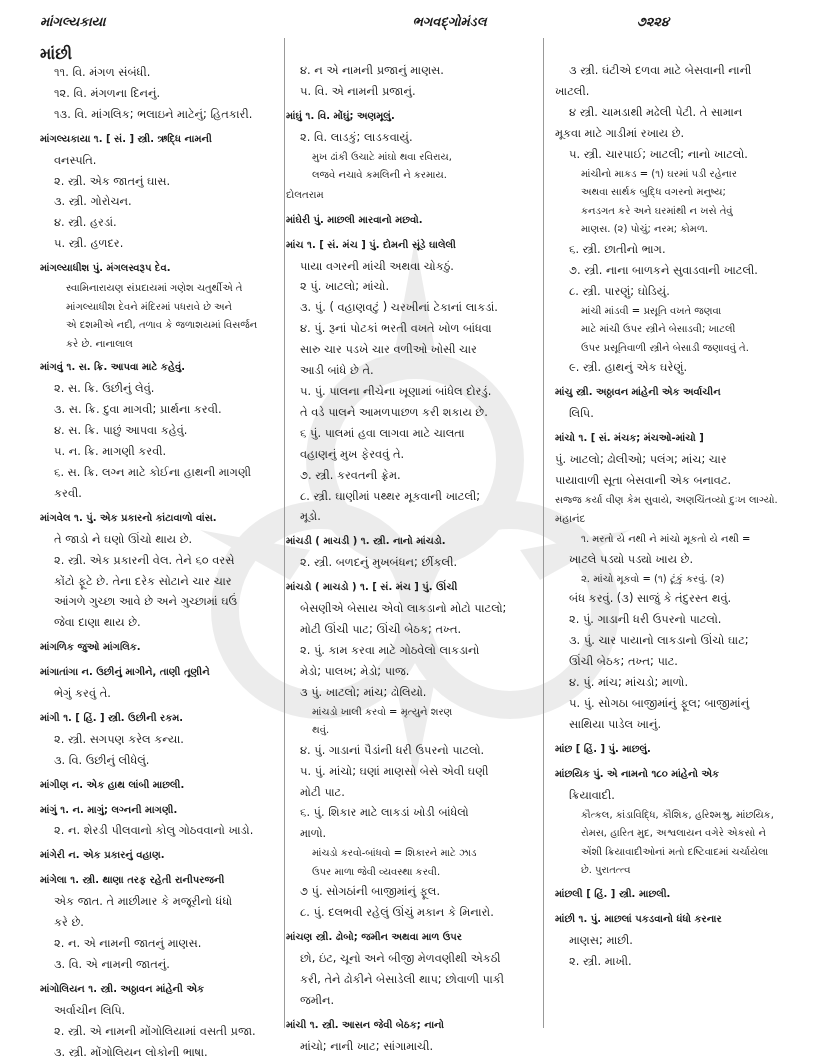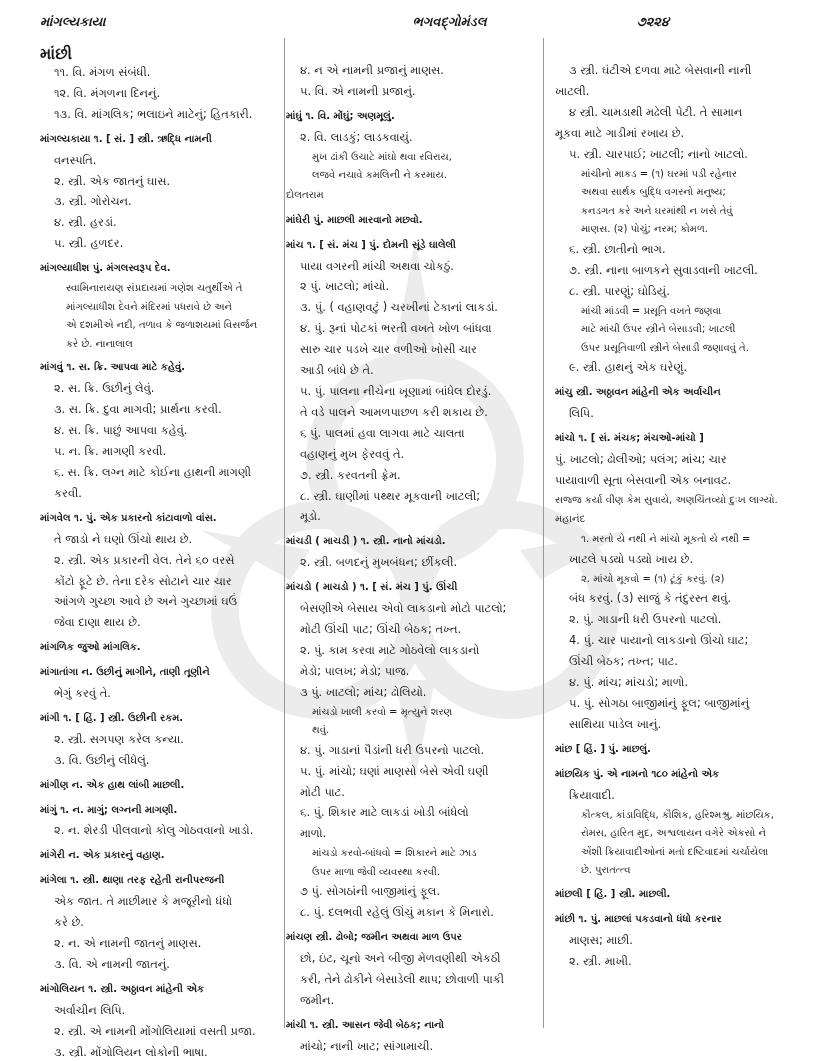--- a/index.html
+++ b/index.html
@@ -172,21 +172,21 @@
     <div class="ln hw gap">માંચો ૧. [ સં. મંચક; મંચઓ-માંચો ]</div>
     <div class="ln" style="padding-left: 0px;">પું. ખાટલો; ઢોલીઓ; પલંગ; માંચ; ચાર</div>
     <div class="ln" style="padding-left: 0px;">પાયાવાળી સૂતા બેસવાની એક બનાવટ.</div>
     <div class="ln quote" style="padding-left: 0px;">સજ્જ કર્યા વીણ કેમ સુવાયે, અણચિંતવ્યો દુઃખ લાગ્યો.</div>
     <div class="ln right">મહાનંદ</div>
     <div class="ln quote">૧. મરતો યે નથી ને માંચો મૂકતો યે નથી =</div>
     <div class="ln ind">ખાટલે પડ્યો પડ્યો ખાય છે.</div>
     <div class="ln quote">૨. માંચો મૂકવો = (૧) ટૂંકું કરવું. (૨)</div>
     <div class="ln ind">બંધ કરવું. (૩) સાજું કે તંદુરસ્ત થવું.</div>
     <div class="ln sub">૨. પું. ગાડાની ધરી ઉપરનો પાટલો.</div>
-    <div class="ln sub">4. પું. ચાર પાયાનો લાકડાનો ઊંચો ઘાટ;</div>
+    <div class="ln sub">૩. પું. ચાર પાયાનો લાકડાનો ઊંચો ઘાટ;</div>
     <div class="ln sub">ઊંચી બેઠક; તખ્ત; પાટ.</div>
     <div class="ln sub">૪. પું. માંચ; માંચડો; માળો.</div>
     <div class="ln sub">૫. પું. સોગઠા બાજીમાંનું ફૂલ; બાજીમાંનું</div>
     <div class="ln sub">સાથિયા પાડેલ ખાનું.</div>
     <div class="ln hw gap">માંછ [ હિં. ] પું. માછલું.</div>
     <div class="ln hw gap">માંછયિક પું. એ નામનો ૧૮૦ માંહેનો એક</div>
     <div class="ln sub">ક્રિયાવાદી.</div>
     <div class="ln quote">કૌત્કલ, કાંડાવિદ્ધિ, કૌશિક, હરિશ્મશ્રુ, માંછયિક,</div>
     <div class="ln quote">રોમસ, હારિત મુદ, અશ્વલાયન વગેરે એકસો ને</div>
     <div class="ln quote">એંશી ક્રિયાવાદીઓનાં મતો દષ્ટિવાદમાં ચર્ચાયેલા</div>

